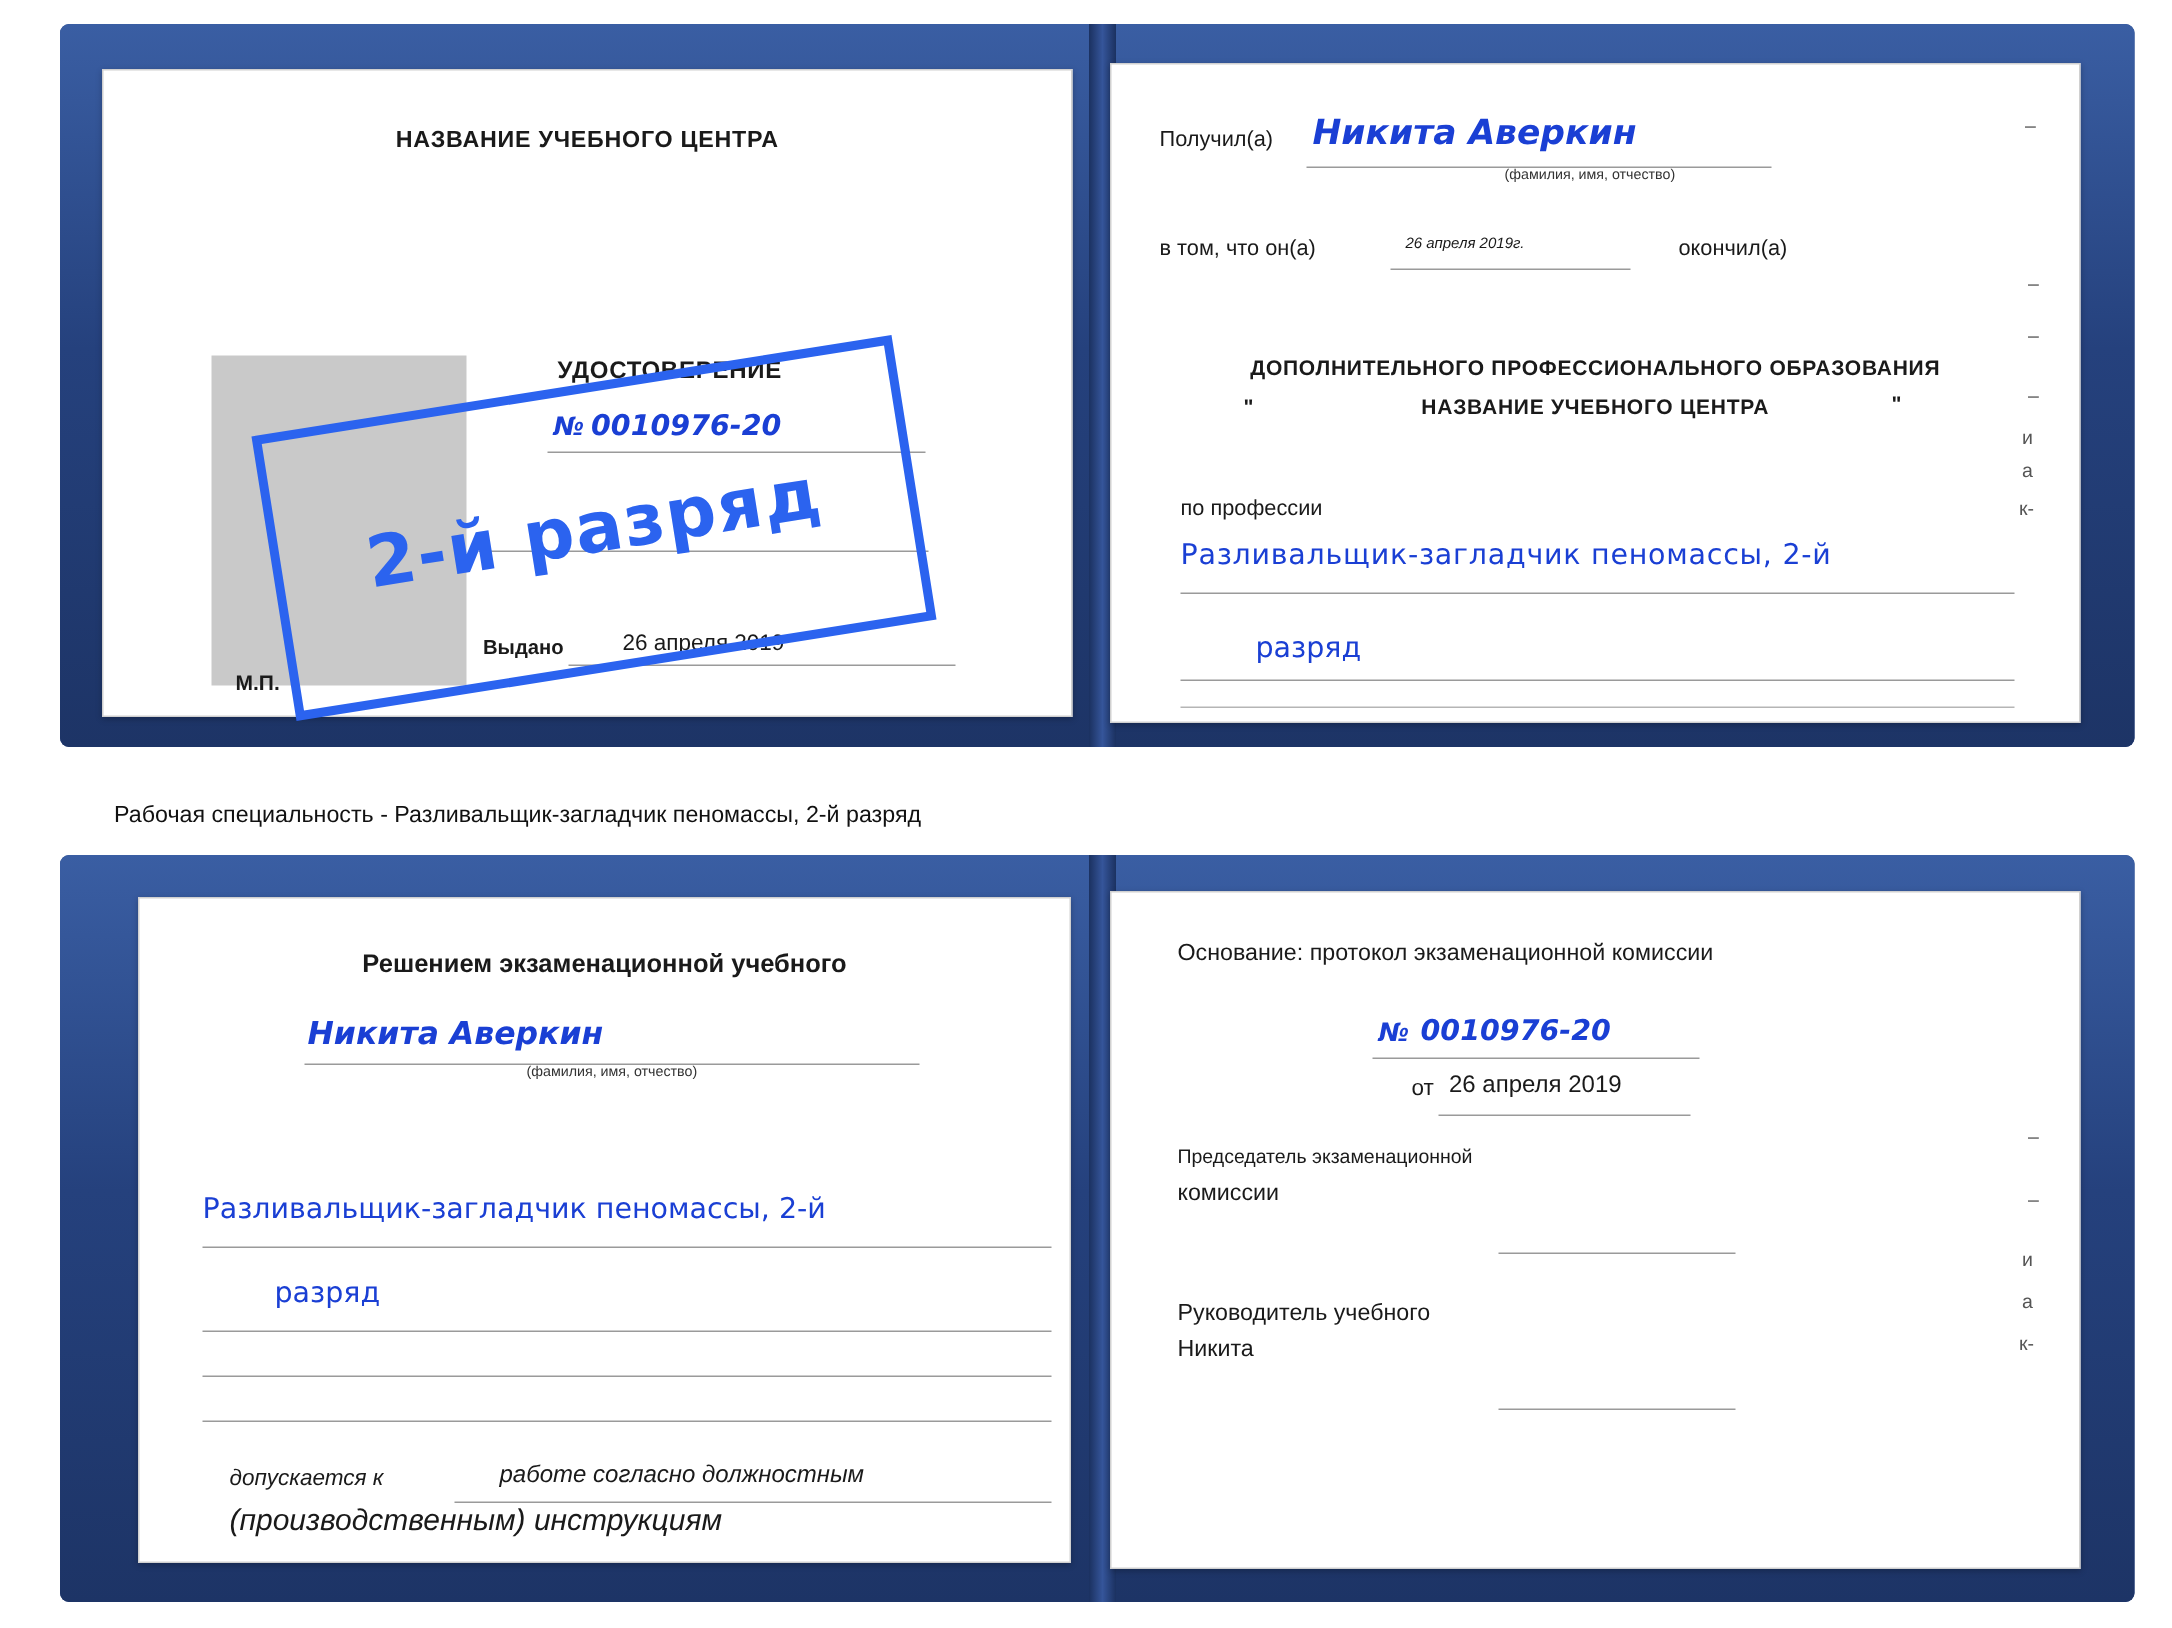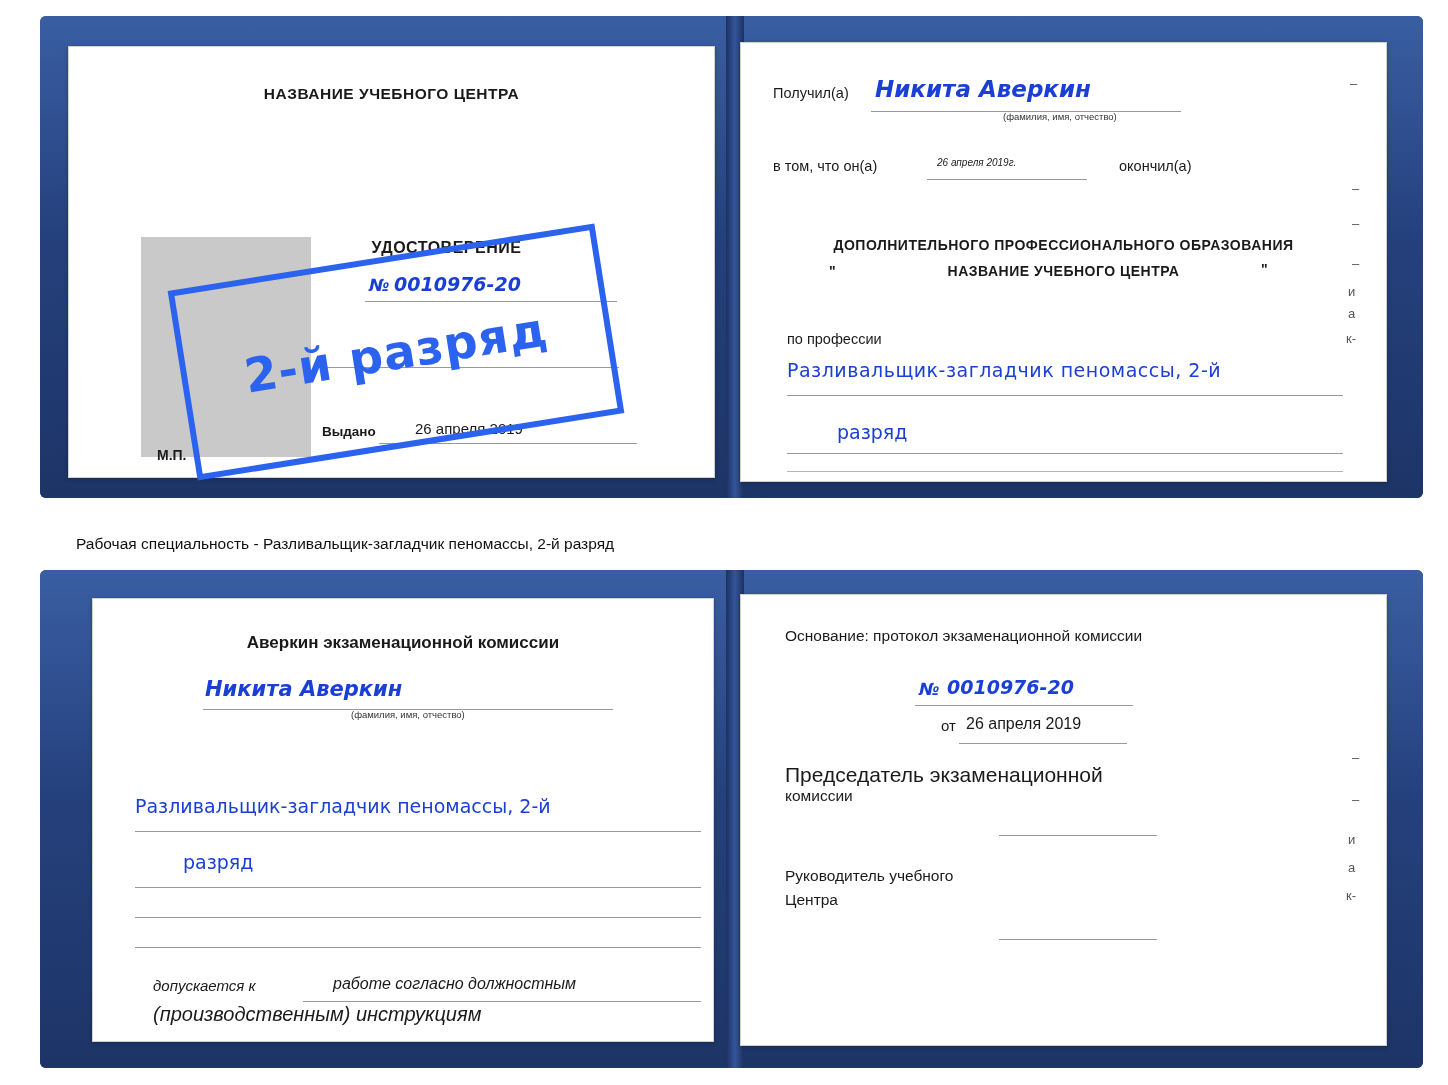--- a/index.html
+++ b/index.html
@@ -97,21 +97,21 @@
 </div>
 
 <div class="caption" style="left:76px;top:535px;">Рабочая специальность - Разливальщик-загладчик пеномассы, 2-й разряд</div>
 
 <div class="book" style="left:40px;top:570px;width:1373px;height:498px;">
   <div class="inner-shadow"></div>
   <div class="spine" style="left:686px;"></div>
 
   <div class="page" style="left:52px;top:28px;width:620px;height:442px;">
 
-    <div style="position:absolute;left:0;right:0;top:34px;text-align:center;font-size:17px;font-weight:bold;" class="typed">Аверкин экзаменационной комиссии</div>
+    <div style="position:absolute;left:0;right:0;top:34px;text-align:center;font-size:17px;font-weight:bold;" class="typed">Решением экзаменационной учебного</div>
 
     <div style="position:absolute;left:112px;top:78px;font-size:21px;" class="blue-ink">Никита Аверкин</div>
     <div class="rule" style="left:110px;top:110px;width:410px;"></div>
     <div style="position:absolute;left:258px;top:110px;font-size:9.5px;" class="small">(фамилия, имя, отчество)</div>
 
 
     <div style="position:absolute;left:42px;top:196px;font-size:19px;" class="hand">Разливальщик-загладчик пеномассы, 2-й</div>
     <div class="rule" style="left:42px;top:232px;width:566px;"></div>
     <div style="position:absolute;left:90px;top:252px;font-size:19px;" class="hand">разряд</div>
     <div class="rule" style="left:42px;top:288px;width:566px;"></div>
@@ -129,26 +129,26 @@
     <div style="position:absolute;left:44px;top:32px;font-size:15.5px;" class="typed">Основание: протокол экзаменационной комиссии</div>
 
     <div style="position:absolute;left:178px;top:84px;font-size:17px;" class="blue-ink">№</div>
     <div style="position:absolute;left:206px;top:81px;font-size:19px;" class="blue-ink">0010976-20</div>
     <div class="rule" style="left:174px;top:110px;width:218px;"></div>
 
     <div style="position:absolute;left:200px;top:122px;font-size:15px;" class="typed">от</div>
     <div style="position:absolute;left:225px;top:120px;font-size:16px;" class="typed">26 апреля 2019</div>
     <div class="rule" style="left:218px;top:148px;width:168px;"></div>
 
-    <div style="position:absolute;left:44px;top:168px;font-size:21px;" class="typed">Председатель экзаменационной</div>
+    <div style="position:absolute;left:44px;top:168px;font-size:13px;" class="typed">Председатель экзаменационной</div>
     <div style="position:absolute;left:44px;top:192px;font-size:15.5px;" class="typed">комиссии</div>
     <div class="rule" style="left:258px;top:240px;width:158px;"></div>
 
     <div style="position:absolute;left:44px;top:272px;font-size:15.5px;" class="typed">Руководитель учебного</div>
-    <div style="position:absolute;left:44px;top:296px;font-size:15.5px;" class="typed">Центра</div>
+    <div style="position:absolute;left:44px;top:296px;font-size:15.5px;" class="typed">Никита</div>
     <div class="rule" style="left:258px;top:344px;width:158px;"></div>
   </div>
 
   <div class="edge-dash" style="left:1312px;top:180px;">–</div>
   <div class="edge-dash" style="left:1312px;top:222px;">–</div>
   <div class="edge-dash" style="left:1308px;top:262px;">и</div>
   <div class="edge-dash" style="left:1308px;top:290px;">а</div>
   <div class="edge-dash" style="left:1306px;top:318px;">к-</div>
 </div>
 

